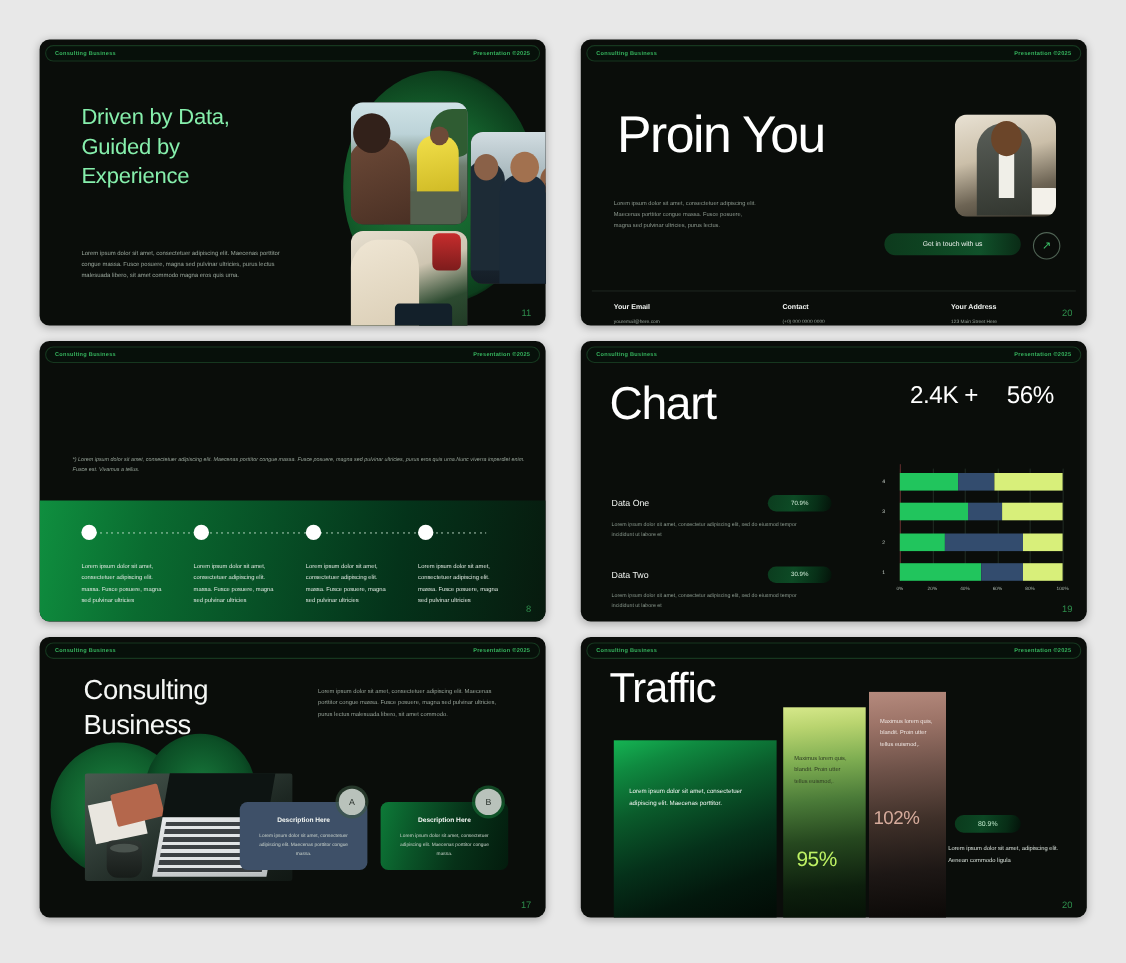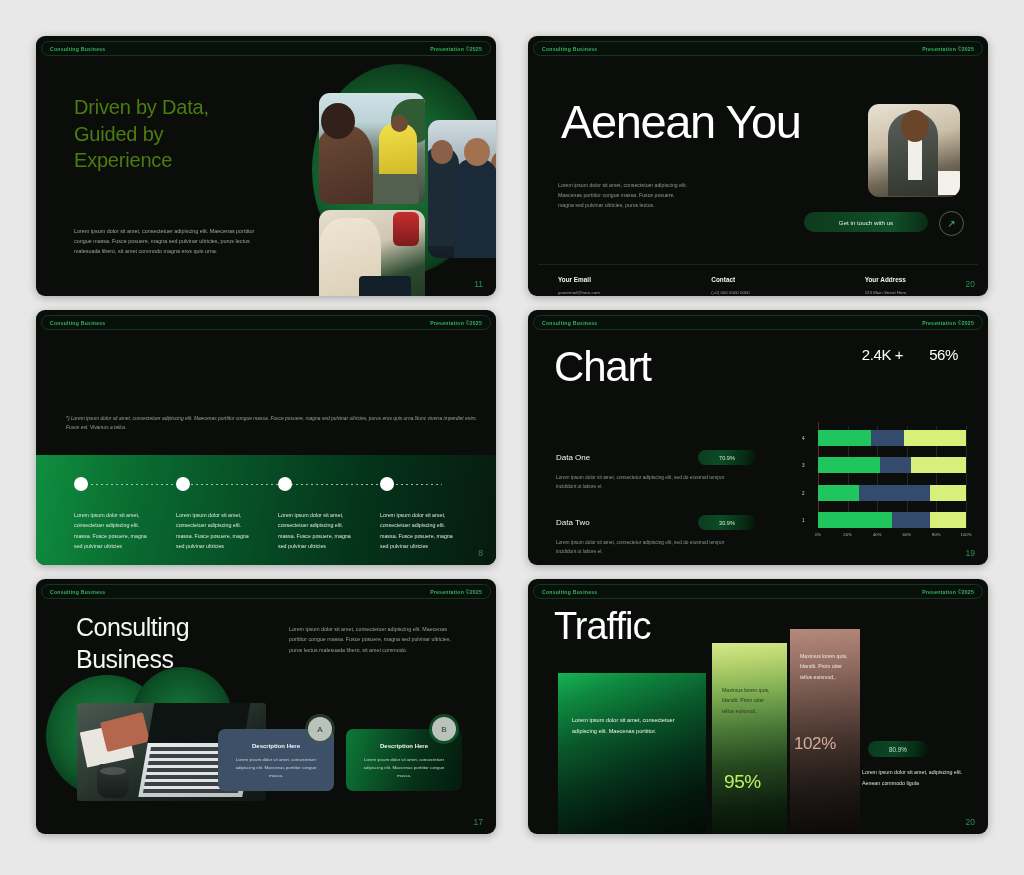--- a/index.html
+++ b/index.html
@@ -44,21 +44,21 @@
 
   
   .s15 .blob{
     position:absolute;right:8px;top:28px;width:176px;height:212px;
     background:radial-gradient(circle at 42% 50%, #1f7a39 0%, #14602c 45%, #0c3d1c 72%, rgba(10,13,10,0) 78%);
     border-radius:50%;
     filter:blur(.4px);
   }
   .s15 h1{
     position:absolute;left:38px;top:58px;width:190px;margin:0;
-    font-size:20px;line-height:1.33;font-weight:400;color:#4d7c0f;
+    font-size:20px;line-height:1.33;font-weight:400;color:#86efac;
     letter-spacing:-.2px;
   }
   .s15 .body{
     position:absolute;left:38px;top:190px;width:193px;margin:0;
     font-size:5.4px;line-height:1.85;color:#9aa79c;
   }
   .ph{position:absolute;border-radius:11px;overflow:hidden;background:#2b2b2b;}
   .ph .sky{position:absolute;inset:0;}
   
   .s15 .p1{left:283px;top:57px;width:106px;height:111px;}
@@ -148,21 +148,21 @@
   .s19 .panel{
     position:absolute;right:0;top:20px;bottom:0;width:270px;
     background:radial-gradient(ellipse at 20% 8%, #12insufficient 0%, #000 0%),
                linear-gradient(135deg,#1b7a42 0%,#0d4527 16%,#061c10 44%,#030a06 70%,#020402 100%);
   }
   .s19 h1{
     position:absolute;left:26px;top:36px;margin:0;
     font-size:42px;line-height:1;font-weight:400;color:#fff;letter-spacing:-1.2px;
   }
   .s19 .kpis{position:absolute;right:30px;top:36px;display:flex;gap:26px;align-items:baseline;}
-  .s19 .kpi{font-size:15px;color:#fff;font-weight:400;letter-spacing:-.4px;}
+  .s19 .kpi{font-size:22px;color:#fff;font-weight:400;letter-spacing:-.4px;}
   .s19 .dblock{position:absolute;left:28px;width:200px;}
   .s19 .d1{top:140px;}
   .s19 .d2{top:205px;}
   .s19 .dblock .row{display:flex;align-items:center;justify-content:space-between;}
   .s19 .dblock .t{font-size:8px;color:#f2f5f2;font-weight:400;}
   .s19 .pill{
     position:relative;width:58px;height:15px;border-radius:9px;
     background:linear-gradient(100deg,#0b3c1e 0%,#0d4a25 40%,#072f17 75%,#041209 100%);
     display:flex;align-items:center;justify-content:center;
   }
@@ -291,21 +291,21 @@
         <div class="c2"></div>
     </div>
     <div class="pgno">11</div>
   </div>
 
   <div class="slide s20">
     <div class="hdr">
       <span>Consulting Business</span>
       <span>Presentation ©2025</span>
     </div>
-    <h1>Aenean You</h1>
+    <h1>Proin You</h1>
     <p class="body">Lorem ipsum dolor sit amet, consectetuer adipiscing elit. Maecenas porttitor congue massa. Fusce posuere, magna sed pulvinar ultricies, purus lectus.</p>
     <div class="avatar">
       <div class="sky"></div>
         <div class="a4"></div>
         <div class="a1"></div>
         <div class="a3"></div>
         <div class="a2"></div>
     </div>
     <div class="cta">
       <span>Get in touch with us</span>

